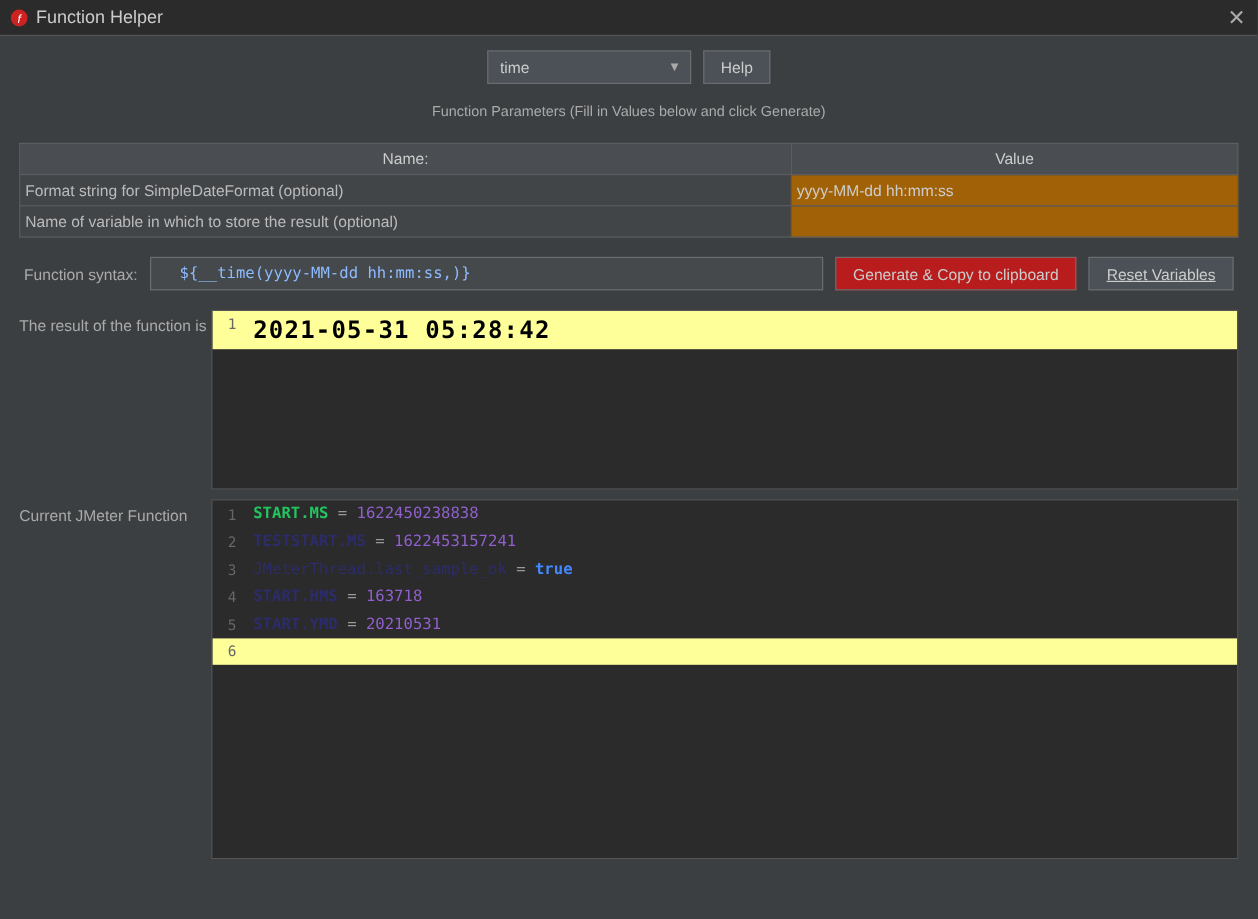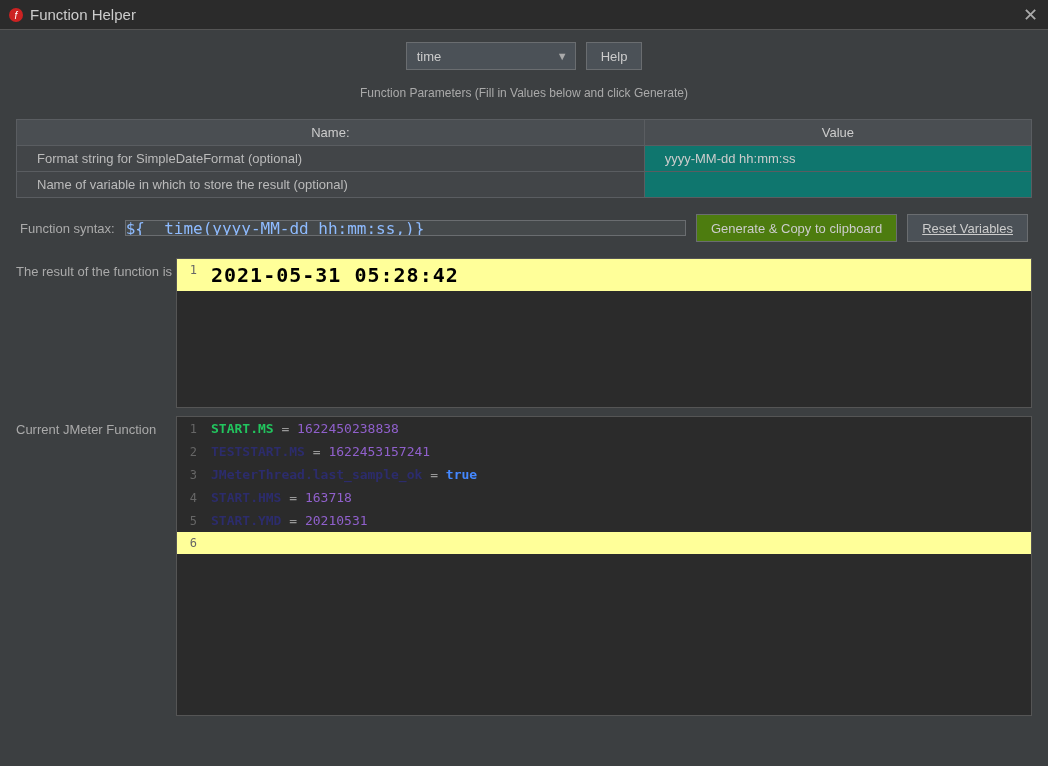--- a/index.html
+++ b/index.html
@@ -105,29 +105,29 @@
     .params-table th {
       background: #4a4e52;
       border: 1px solid #5a5d61;
       padding: 5px 8px;
       color: #cccccc;
       font-weight: normal;
       font-size: 13px;
     }
     .params-table td {
       border: 1px solid #5a5d61;
-      padding: 5px 20px;
+      padding: 5px 4px;
       font-size: 13px;
     }
     .params-table td:first-child {
       background: #424548;
       color: #bbbbbb;
     }
     .params-table td:last-child {
-      background: #0f766e;
+      background: #a16207;
     }
     .params-table td input {
       background: transparent;
       border: none;
       outline: none;
       color: #cccccc;
       font-size: 13px;
       width: 100%;
     }
 
@@ -140,28 +140,28 @@
     }
     .function-syntax-label {
       color: #aaaaaa;
       font-size: 13px;
       white-space: nowrap;
     }
     .function-syntax-input {
       background: #45494b;
       border: 1px solid #6a6d70;
       color: #8ebbff;
-      padding: 4px 0;
-      font-size: 16px;
+      padding: 4px 24px;
+      font-size: 13px;
       flex: 1;
-      height: 16px;
+      height: 28px;
       font-family: monospace;
     }
     .btn-generate {
-      background: #4d7c0f;
+      background: #b91c1c;
       border: 1px solid #6a6d70;
       color: #cccccc;
       padding: 4px 14px;
       font-size: 13px;
       cursor: pointer;
       height: 28px;
       white-space: nowrap;
     }
     .btn-reset {
       background: #4b5157;
@@ -327,21 +327,21 @@
     <div class="var-line">
           <span class="line-number">1</span>
           <span class="line-content"><span style="color: #22c55e; font-weight: bold;">START.MS</span><span style="color: rgb(153, 153, 153);"> = </span><span style="color: rgb(144, 96, 204);">1622450238838</span></span>
         </div>
         <div class="var-line">
           <span class="line-number">2</span>
           <span class="line-content"><span style="color: rgb(44, 44, 108); font-weight: bold;">TESTSTART.MS</span><span style="color: rgb(153, 153, 153);"> = </span><span style="color: rgb(144, 96, 204);">1622453157241</span></span>
         </div>
         <div class="var-line">
           <span class="line-number">3</span>
-          <span class="line-content"><span style="color: rgb(44, 44, 108); font-weight: bold;">JMeterThread.last_sample_ok</span><span style="color: rgb(153, 153, 153);"> = </span><span style="color: rgb(68, 136, 255); font-weight: bold;">true</span></span>
+          <span class="line-content"><span style="color: rgb(44, 44, 108); font-weight: normal;">JMeterThread.last_sample_ok</span><span style="color: rgb(153, 153, 153);"> = </span><span style="color: rgb(68, 136, 255); font-weight: bold;">true</span></span>
         </div>
         <div class="var-line">
           <span class="line-number">4</span>
           <span class="line-content"><span style="color: rgb(44, 44, 108); font-weight: bold;">START.HMS</span><span style="color: rgb(153, 153, 153);"> = </span><span style="color: rgb(144, 96, 204);">163718</span></span>
         </div>
         <div class="var-line">
           <span class="line-number">5</span>
           <span class="line-content"><span style="color: rgb(44, 44, 108); font-weight: bold;">START.YMD</span><span style="color: rgb(153, 153, 153);"> = </span><span style="color: rgb(144, 96, 204);">20210531</span></span>
         </div>
         <div class="var-line var-highlighted">

